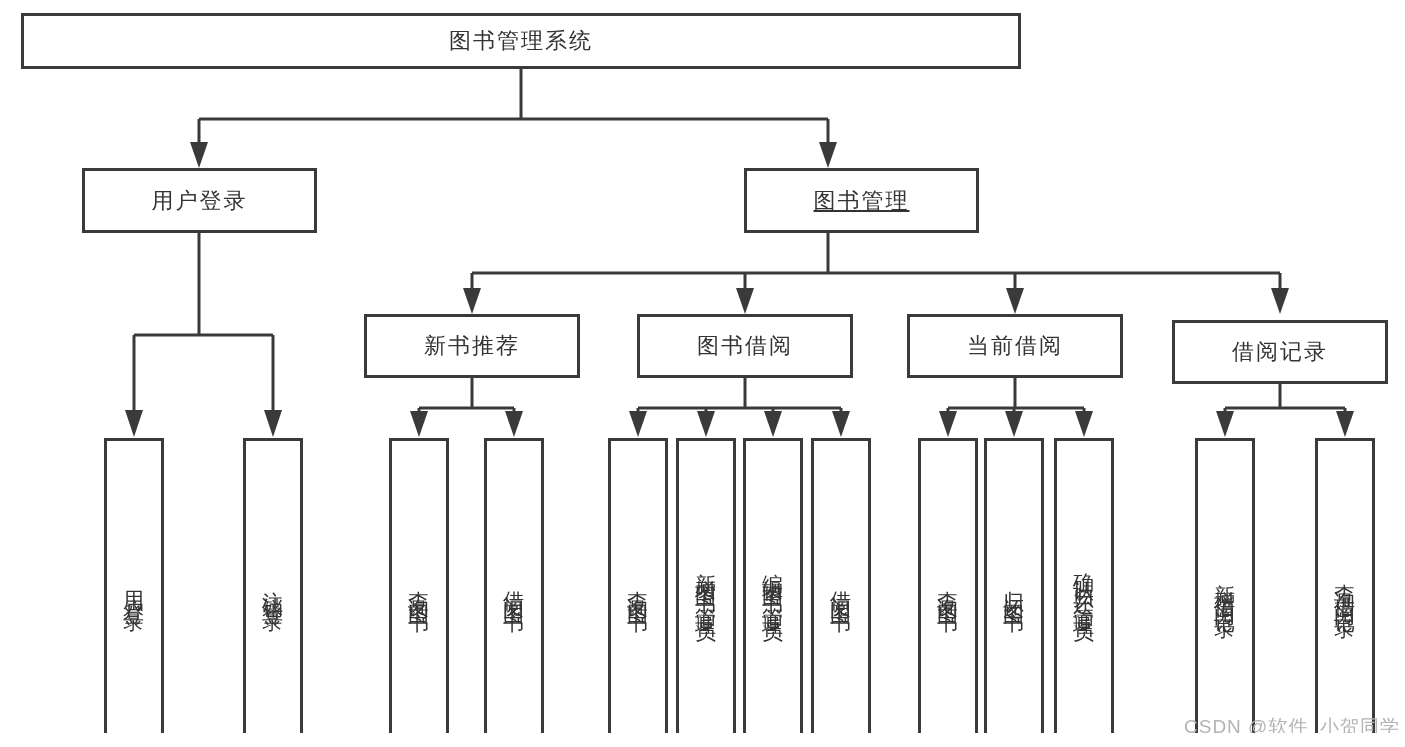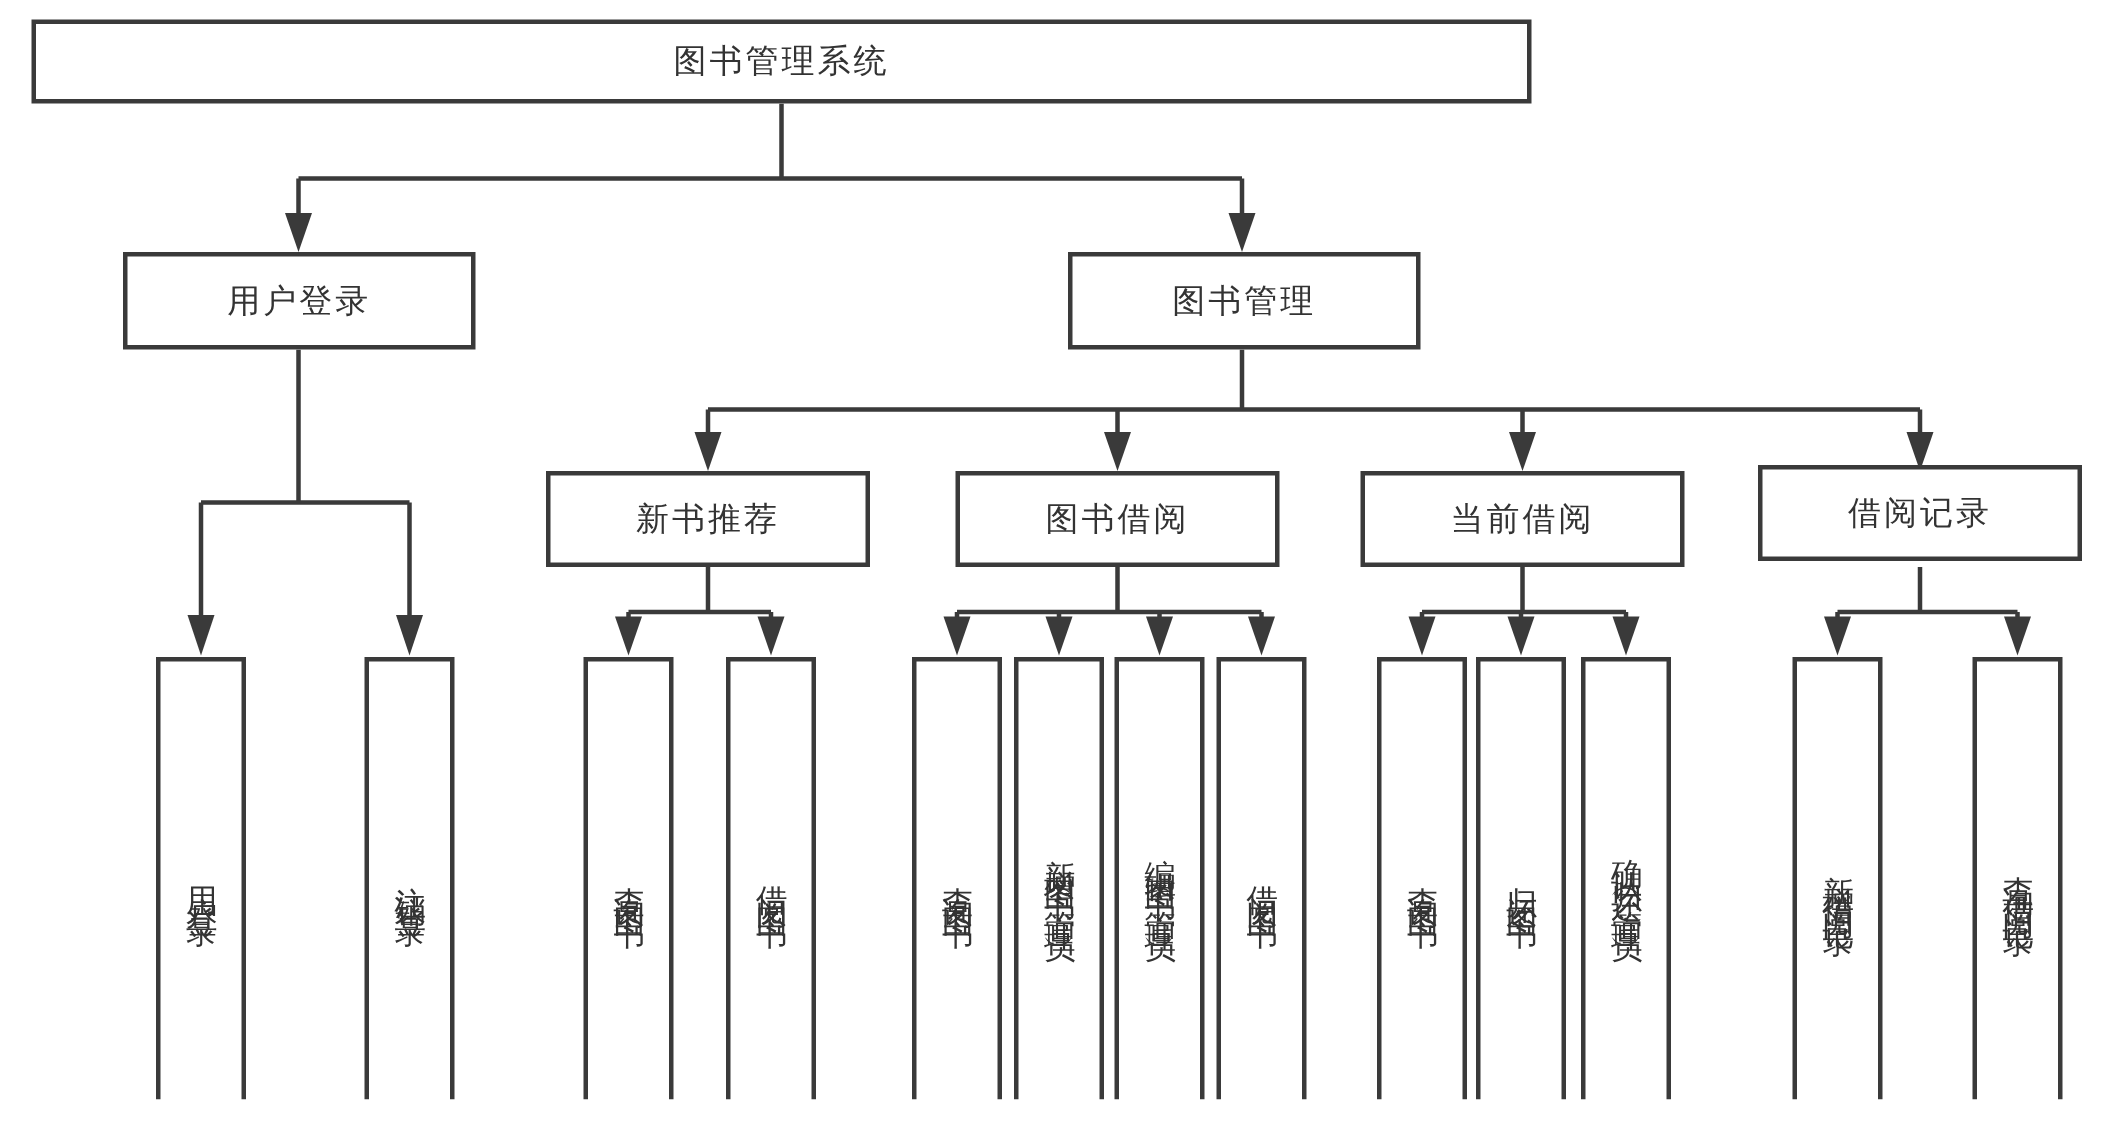--- a/index.html
+++ b/index.html
@@ -101,39 +101,40 @@
     <g>
       <path d="M1280,378 V408 M1225,408 H1345 M1225,408 V415 M1345,408 V415"></path>
       <polygon points="1216,411 1234,411 1225,437"></polygon>
       <polygon points="1336,411 1354,411 1345,437"></polygon>
     </g>
   </svg>
 
   <div class="box" style="left:21px; top:13px; width:1000px; height:56px;">图书管理系统</div>
 
   <div class="box" style="left:82px; top:168px; width:235px; height:65px;">用户登录</div>
-  <div class="box" style="left:712px; top:168px; width:235px; height:65px;">图书管理</div>
+  <div class="box" style="left:744px; top:168px; width:235px; height:65px;text-decoration:underline;">图书管理</div>
 
   <div class="box" style="left:364px; top:314px; width:216px; height:64px;text-align:center;">新书推荐</div>
   <div class="box" style="left:907px; top:314px; width:216px; height:64px;">当前借阅</div>
   <div class="box" style="left:637px; top:314px; width:216px; height:64px;">图书借阅</div>
-  <div class="box" style="left:1172px; top:310px; width:216px; height:64px;">借阅记录</div>
+  <div class="box" style="left:1172px; top:320px; width:216px; height:64px;">借阅记录</div>
 
   <div class="box v" style="left:104px; top:438px; width:60px; height:299px;">用户登录</div>
   <div class="box v" style="left:243px; top:438px; width:60px; height:299px;">注销登录</div>
 
   <div class="box v" style="left:389px; top:438px; width:60px; height:299px;">查询图书</div>
   <div class="box v" style="left:484px; top:438px; width:60px; height:299px;">借阅图书</div>
 
   <div class="box v" style="left:608px; top:438px; width:60px; height:299px;">查询图书</div>
   <div class="box v" style="left:676px; top:438px; width:60px; height:299px;">新增图书（管理员）</div>
   <div class="box v" style="left:743px; top:438px; width:60px; height:299px;">编辑图书（管理员）</div>
   <div class="box v" style="left:811px; top:438px; width:60px; height:299px;">借阅图书</div>
 
   <div class="box v" style="left:918px; top:438px; width:60px; height:299px;">查询图书</div>
   <div class="box v" style="left:984px; top:438px; width:60px; height:299px;">归还图书</div>
   <div class="box v" style="left:1054px; top:438px; width:60px; height:299px;">确认归还（管理员）</div>
 
   <div class="box v" style="left:1195px; top:438px; width:60px; height:299px;">新增借阅记录</div>
   <div class="box v" style="left:1315px; top:438px; width:60px; height:299px;">查询借阅记录</div>
 
+  <div class="watermark">CSDN @软件_小贺同学</div>
 
 </div>
 
 </body></html>

